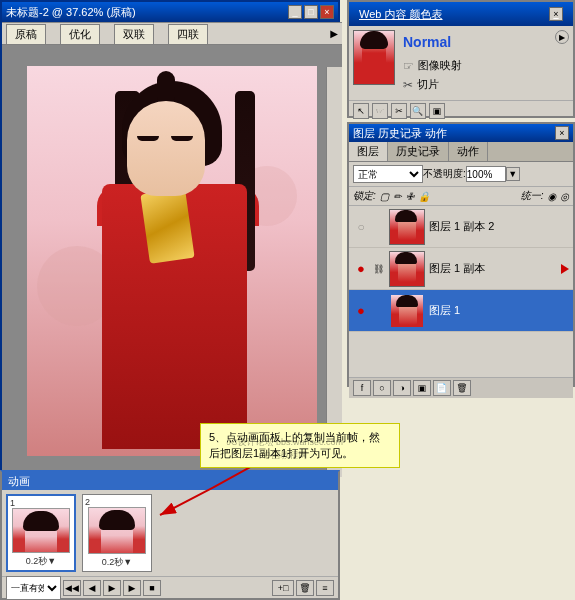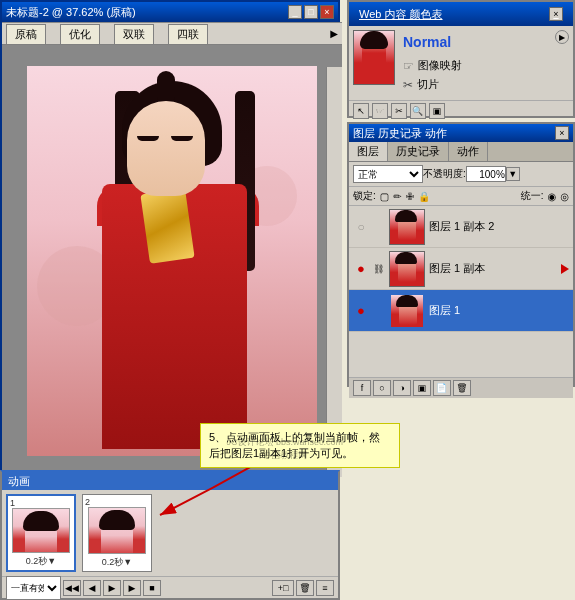--- a/index.html
+++ b/index.html
@@ -260,29 +260,30 @@
     }
     .opacity-label {
       font-size: 10px;
     }
     .opacity-input {
       width: 40px;
       height: 16px;
       font-size: 10px;
       border: 1px solid #808080;
       background: white;
-      text-align: right;
+      text-align: left;
     }
     .lock-row {
       display: flex;
       align-items: center;
       padding: 2px 4px;
       gap: 4px;
       border-bottom: 1px solid #aaa;
       font-size: 10px;
+      font-style: italic;
     }
     .lock-icon {
       font-size: 10px;
       cursor: pointer;
     }
     .layers-list {
       overflow-y: auto;
       height: calc(100% - 90px);
     }
     .layer-row {

